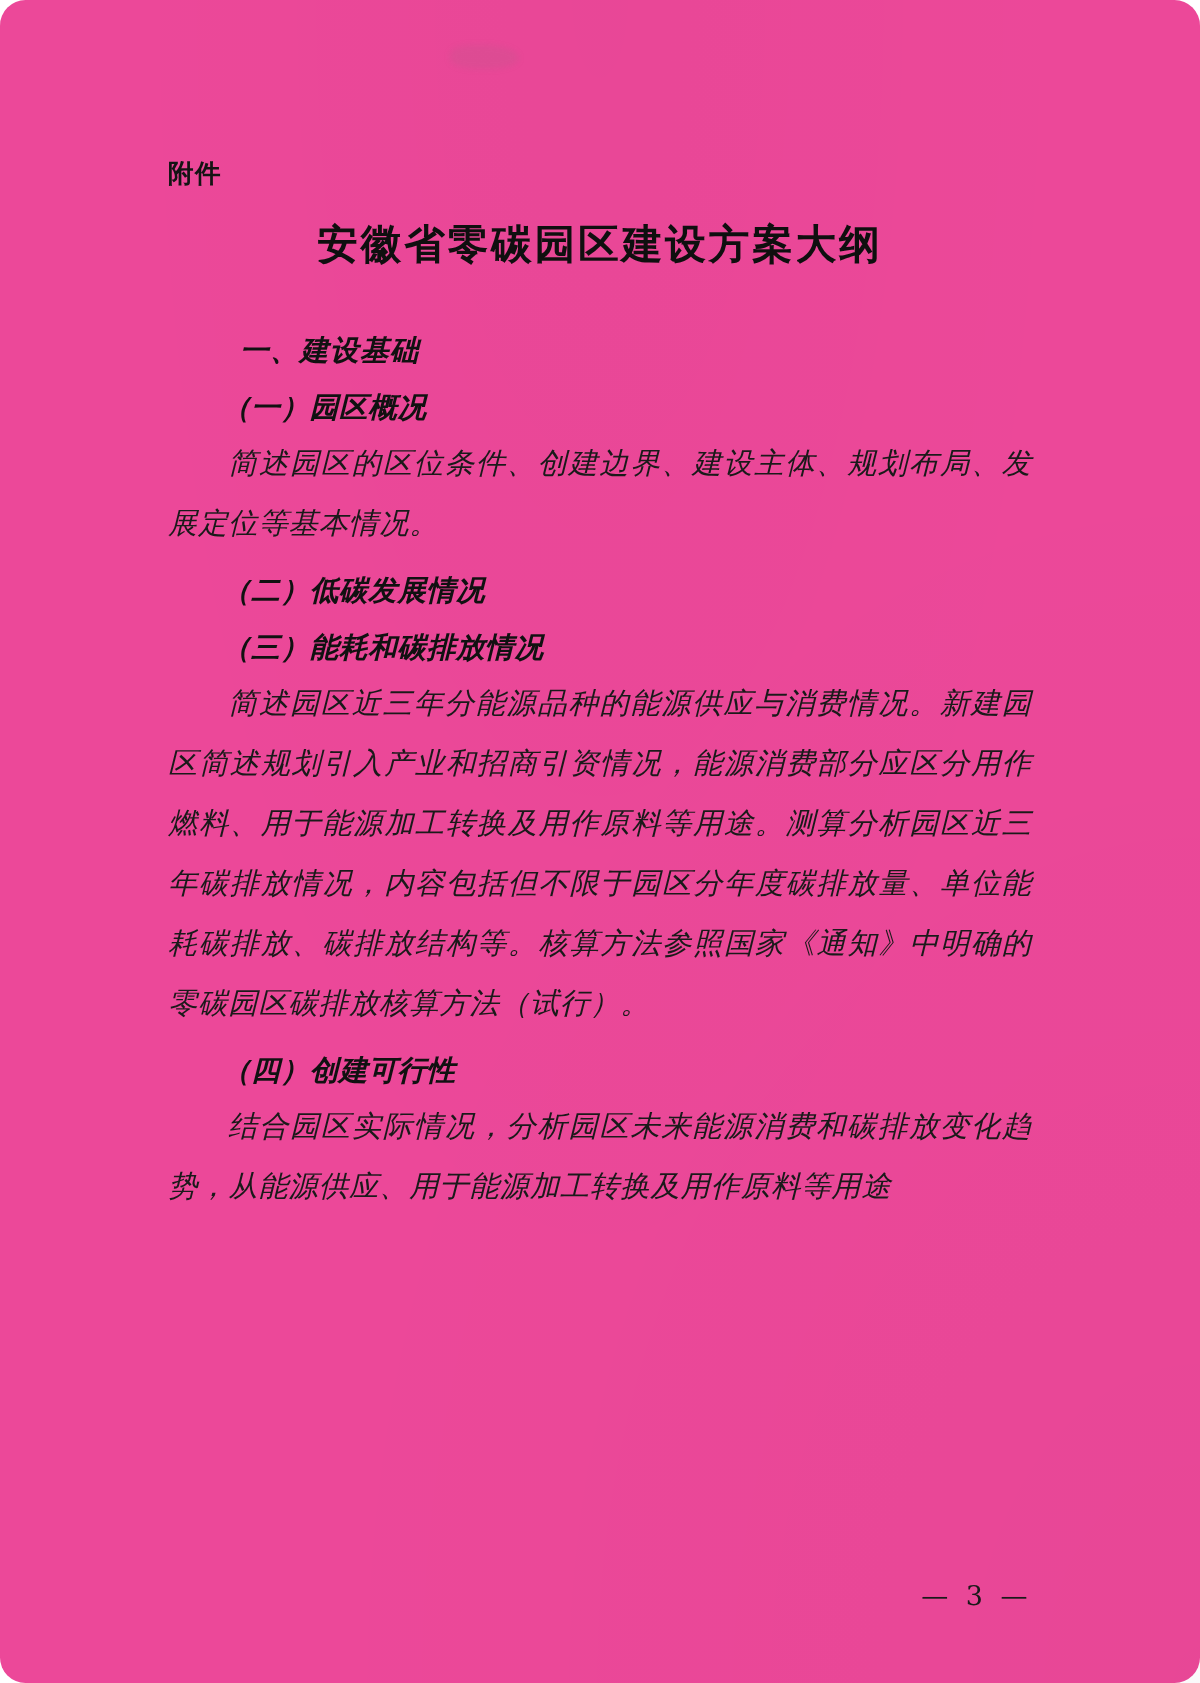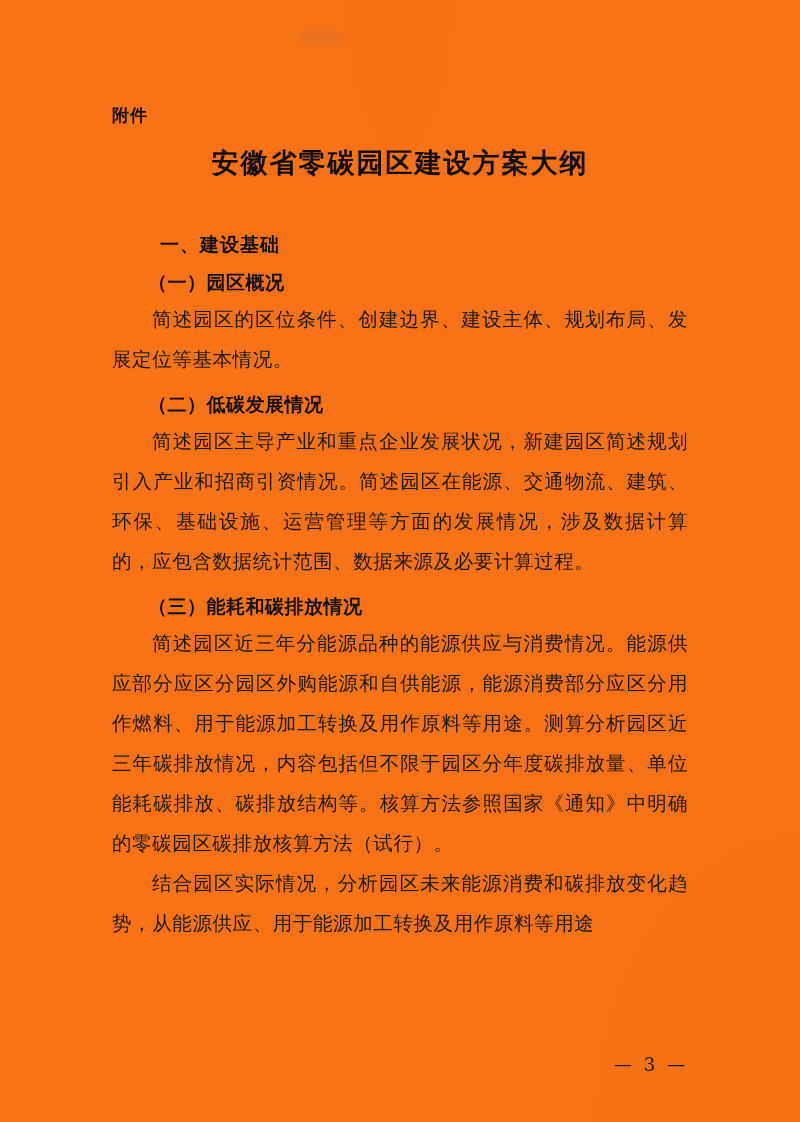--- a/index.html
+++ b/index.html
@@ -11,21 +11,22 @@
     width: 800px;
     height: 1122px;
     font-family: "DejaVu Serif", "Liberation Serif", serif;
     color: #1b1b1b;
     position: relative;
     overflow: hidden;
   }
   .page {
     position: absolute;
     inset: 0;
-    background: #f97316;
+    background: #ec4899;
+    border-radius: 17px;
   }
   
   .scan-tint {
     position: absolute;
     inset: 0;
     background:
       radial-gradient(ellipse at 50% 0%, rgba(0,0,0,0.015), rgba(0,0,0,0) 60%),
       radial-gradient(ellipse at 100% 100%, rgba(0,0,0,0.02), rgba(0,0,0,0) 55%);
     pointer-events: none;
   }
@@ -57,21 +58,22 @@
     margin-top: 18px;
     text-align: center;
     font-family: "DejaVu Sans", "Liberation Sans", sans-serif;
     font-weight: bold;
     font-size: 27px;
     letter-spacing: 2px;
     color: #0f0f0f;
     white-space: nowrap;
   }
   .body-block {
-    margin-top: 51px;
+    margin-top: 40px;
+    font-style: italic;
   }
   .h1 {
     font-family: "DejaVu Sans", "Liberation Sans", sans-serif;
     font-weight: bold;
     font-size: 19px;
     letter-spacing: 1px;
     margin: 0 0 6px 0;
     padding-left: 48px;
     color: #111111;
   }
@@ -119,24 +121,24 @@
     <h1 class="doc-title">安徽省零碳园区建设方案大纲</h1>
 
     <div class="body-block">
 
       <div class="h1">一、建设基础</div>
 
       <div class="h2">（一）园区概况</div>
       <p class="para">简述园区的区位条件、创建边界、建设主体、规划布局、发展定位等基本情况。</p>
 
       <div class="h2">（二）低碳发展情况</div>
-      <p class="para">简述园区主导产业和重点企业发展状况，新建园区简述规划引入产业和招商引资情况。简述园区在能源、交通物流、建筑、环保、基础设施、运营管理等方面的发展情况，涉及数据计算的，应包含数据统计范围、数据来源及必要计算过程。</p>
 
       <div class="h2">（三）能耗和碳排放情况</div>
-      <p class="para">简述园区近三年分能源品种的能源供应与消费情况。能源供应部分应区分园区外购能源和自供能源，能源消费部分应区分用作燃料、用于能源加工转换及用作原料等用途。测算分析园区近三年碳排放情况，内容包括但不限于园区分年度碳排放量、单位能耗碳排放、碳排放结构等。核算方法参照国家《通知》中明确的零碳园区碳排放核算方法（试行）。</p>
+      <p class="para">简述园区近三年分能源品种的能源供应与消费情况。新建园区简述规划引入产业和招商引资情况，能源消费部分应区分用作燃料、用于能源加工转换及用作原料等用途。测算分析园区近三年碳排放情况，内容包括但不限于园区分年度碳排放量、单位能耗碳排放、碳排放结构等。核算方法参照国家《通知》中明确的零碳园区碳排放核算方法（试行）。</p>
 
+      <div class="h2">（四）创建可行性</div>
       <p class="para">结合园区实际情况，分析园区未来能源消费和碳排放变化趋势，从能源供应、用于能源加工转换及用作原料等用途</p>
 
     </div>
   </div>
 
   <div class="footer">— 3 —</div>
 </div>
 
 </body></html>

